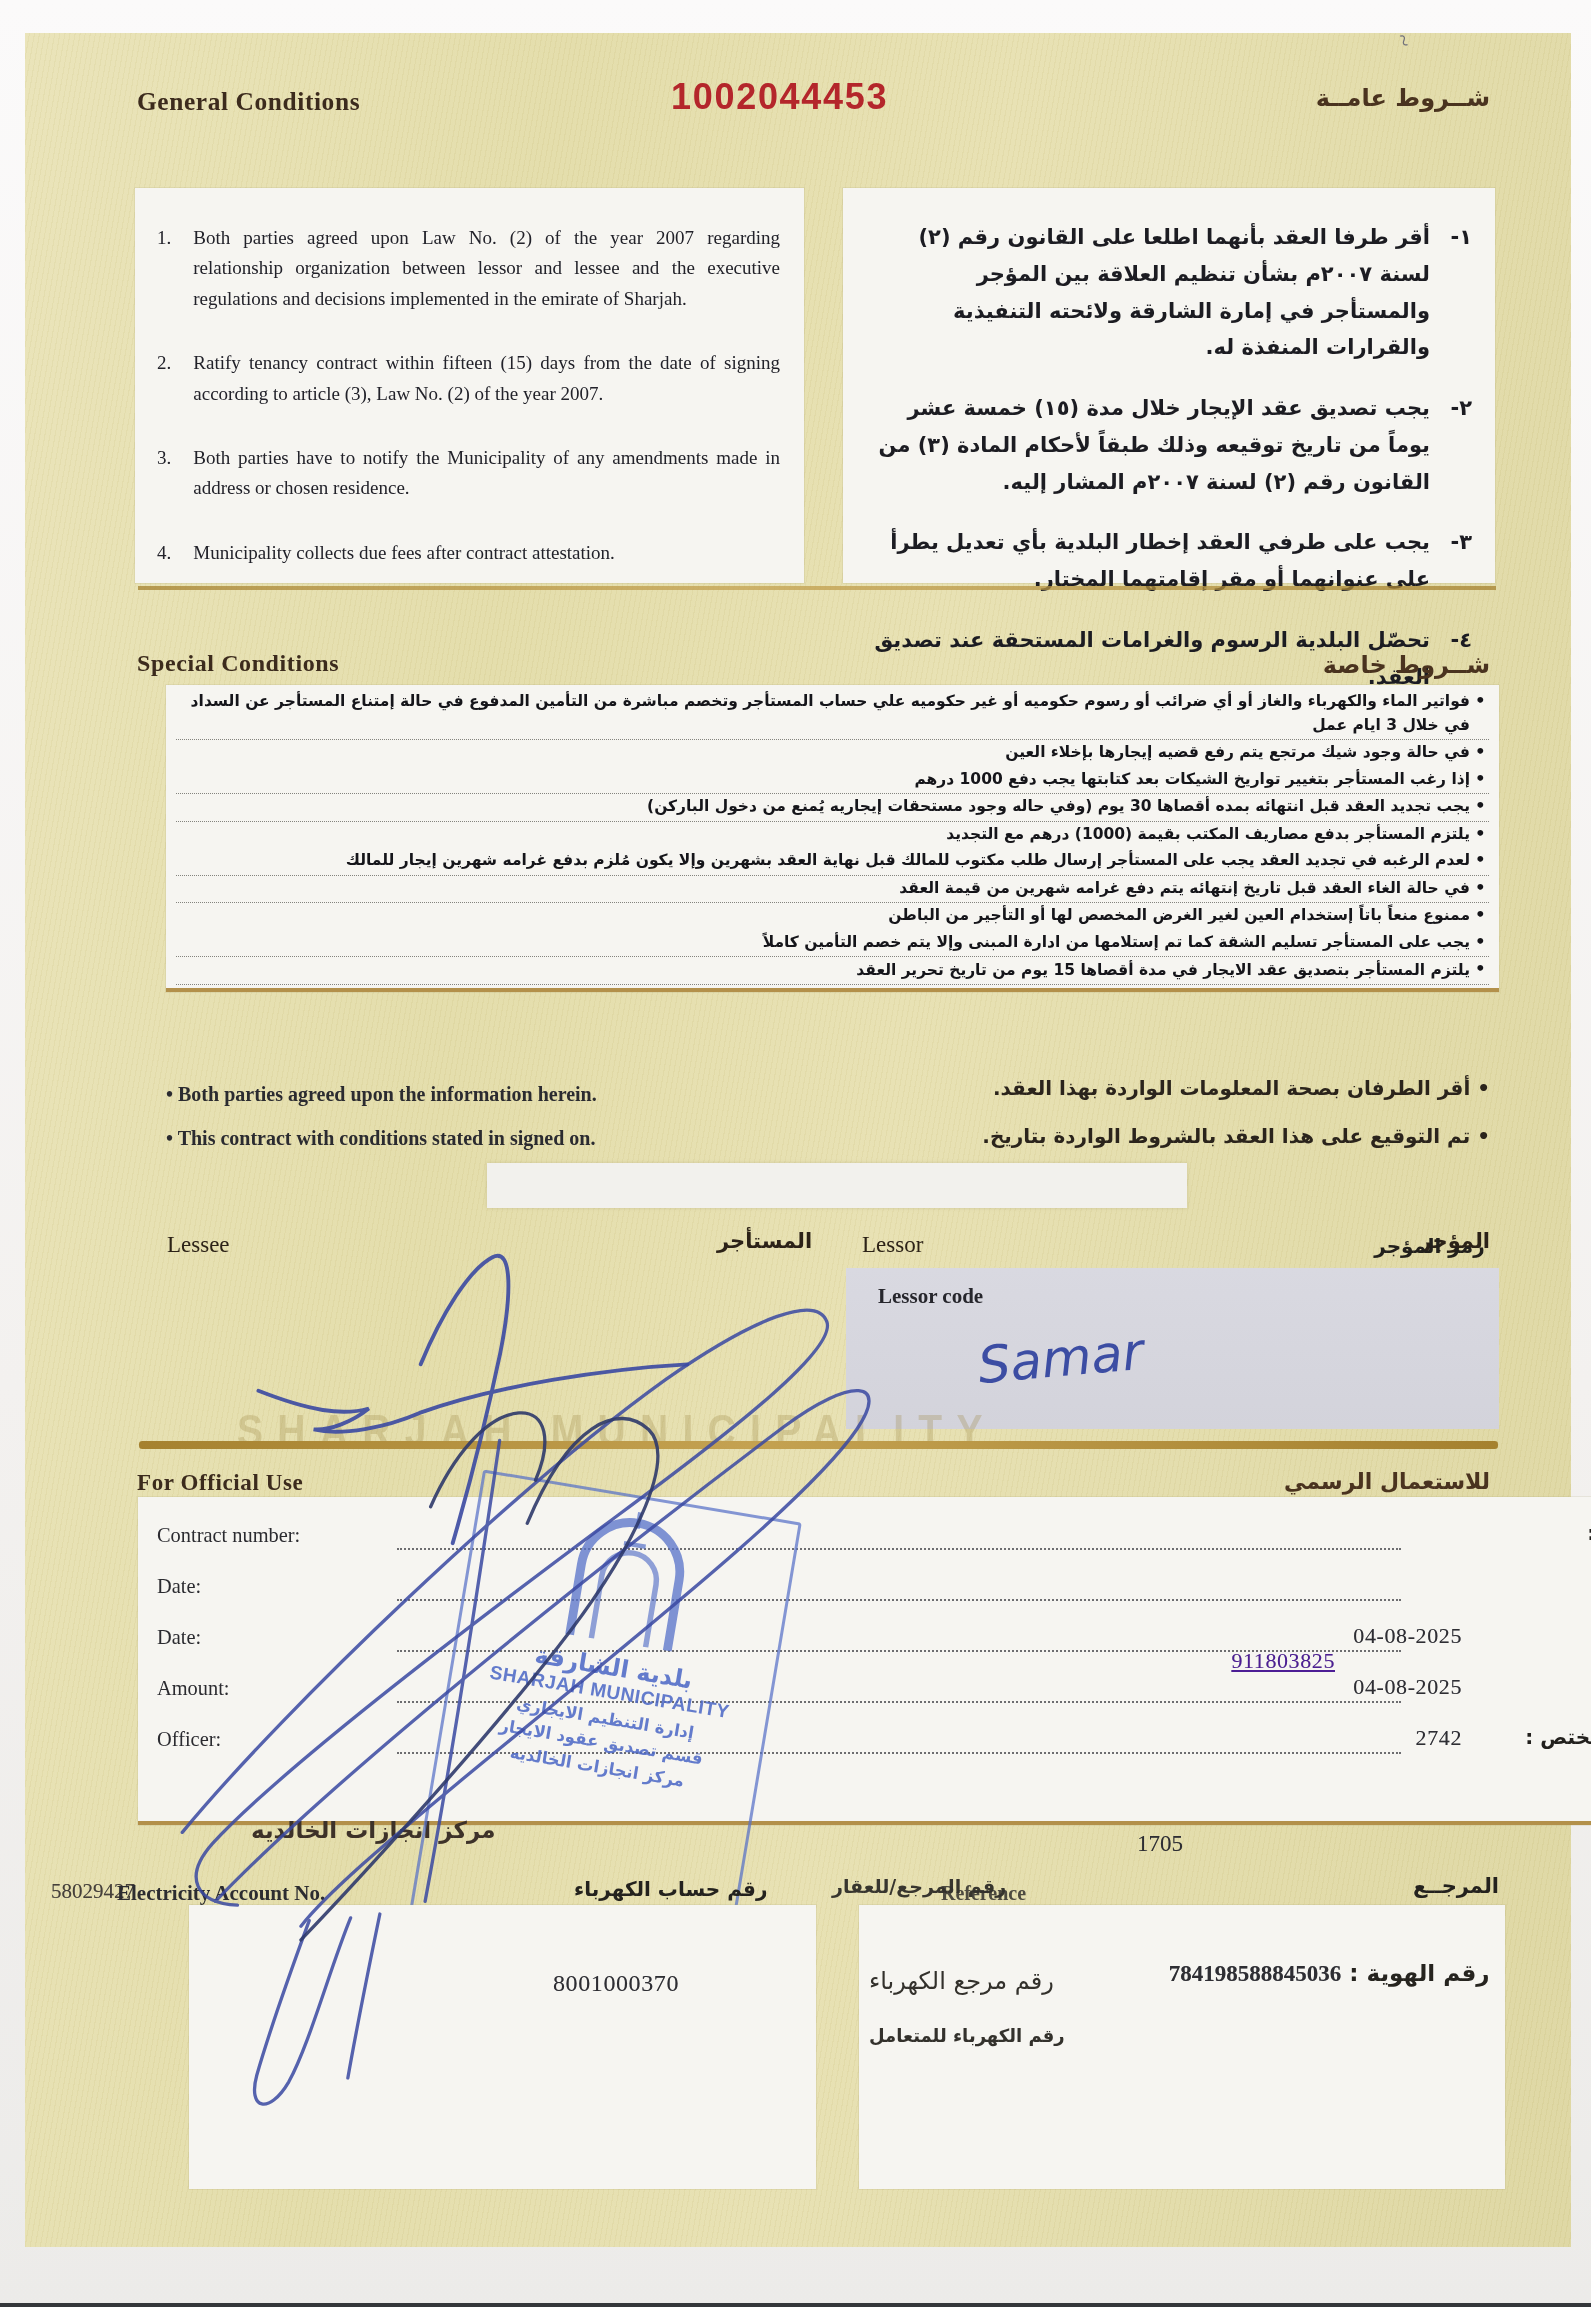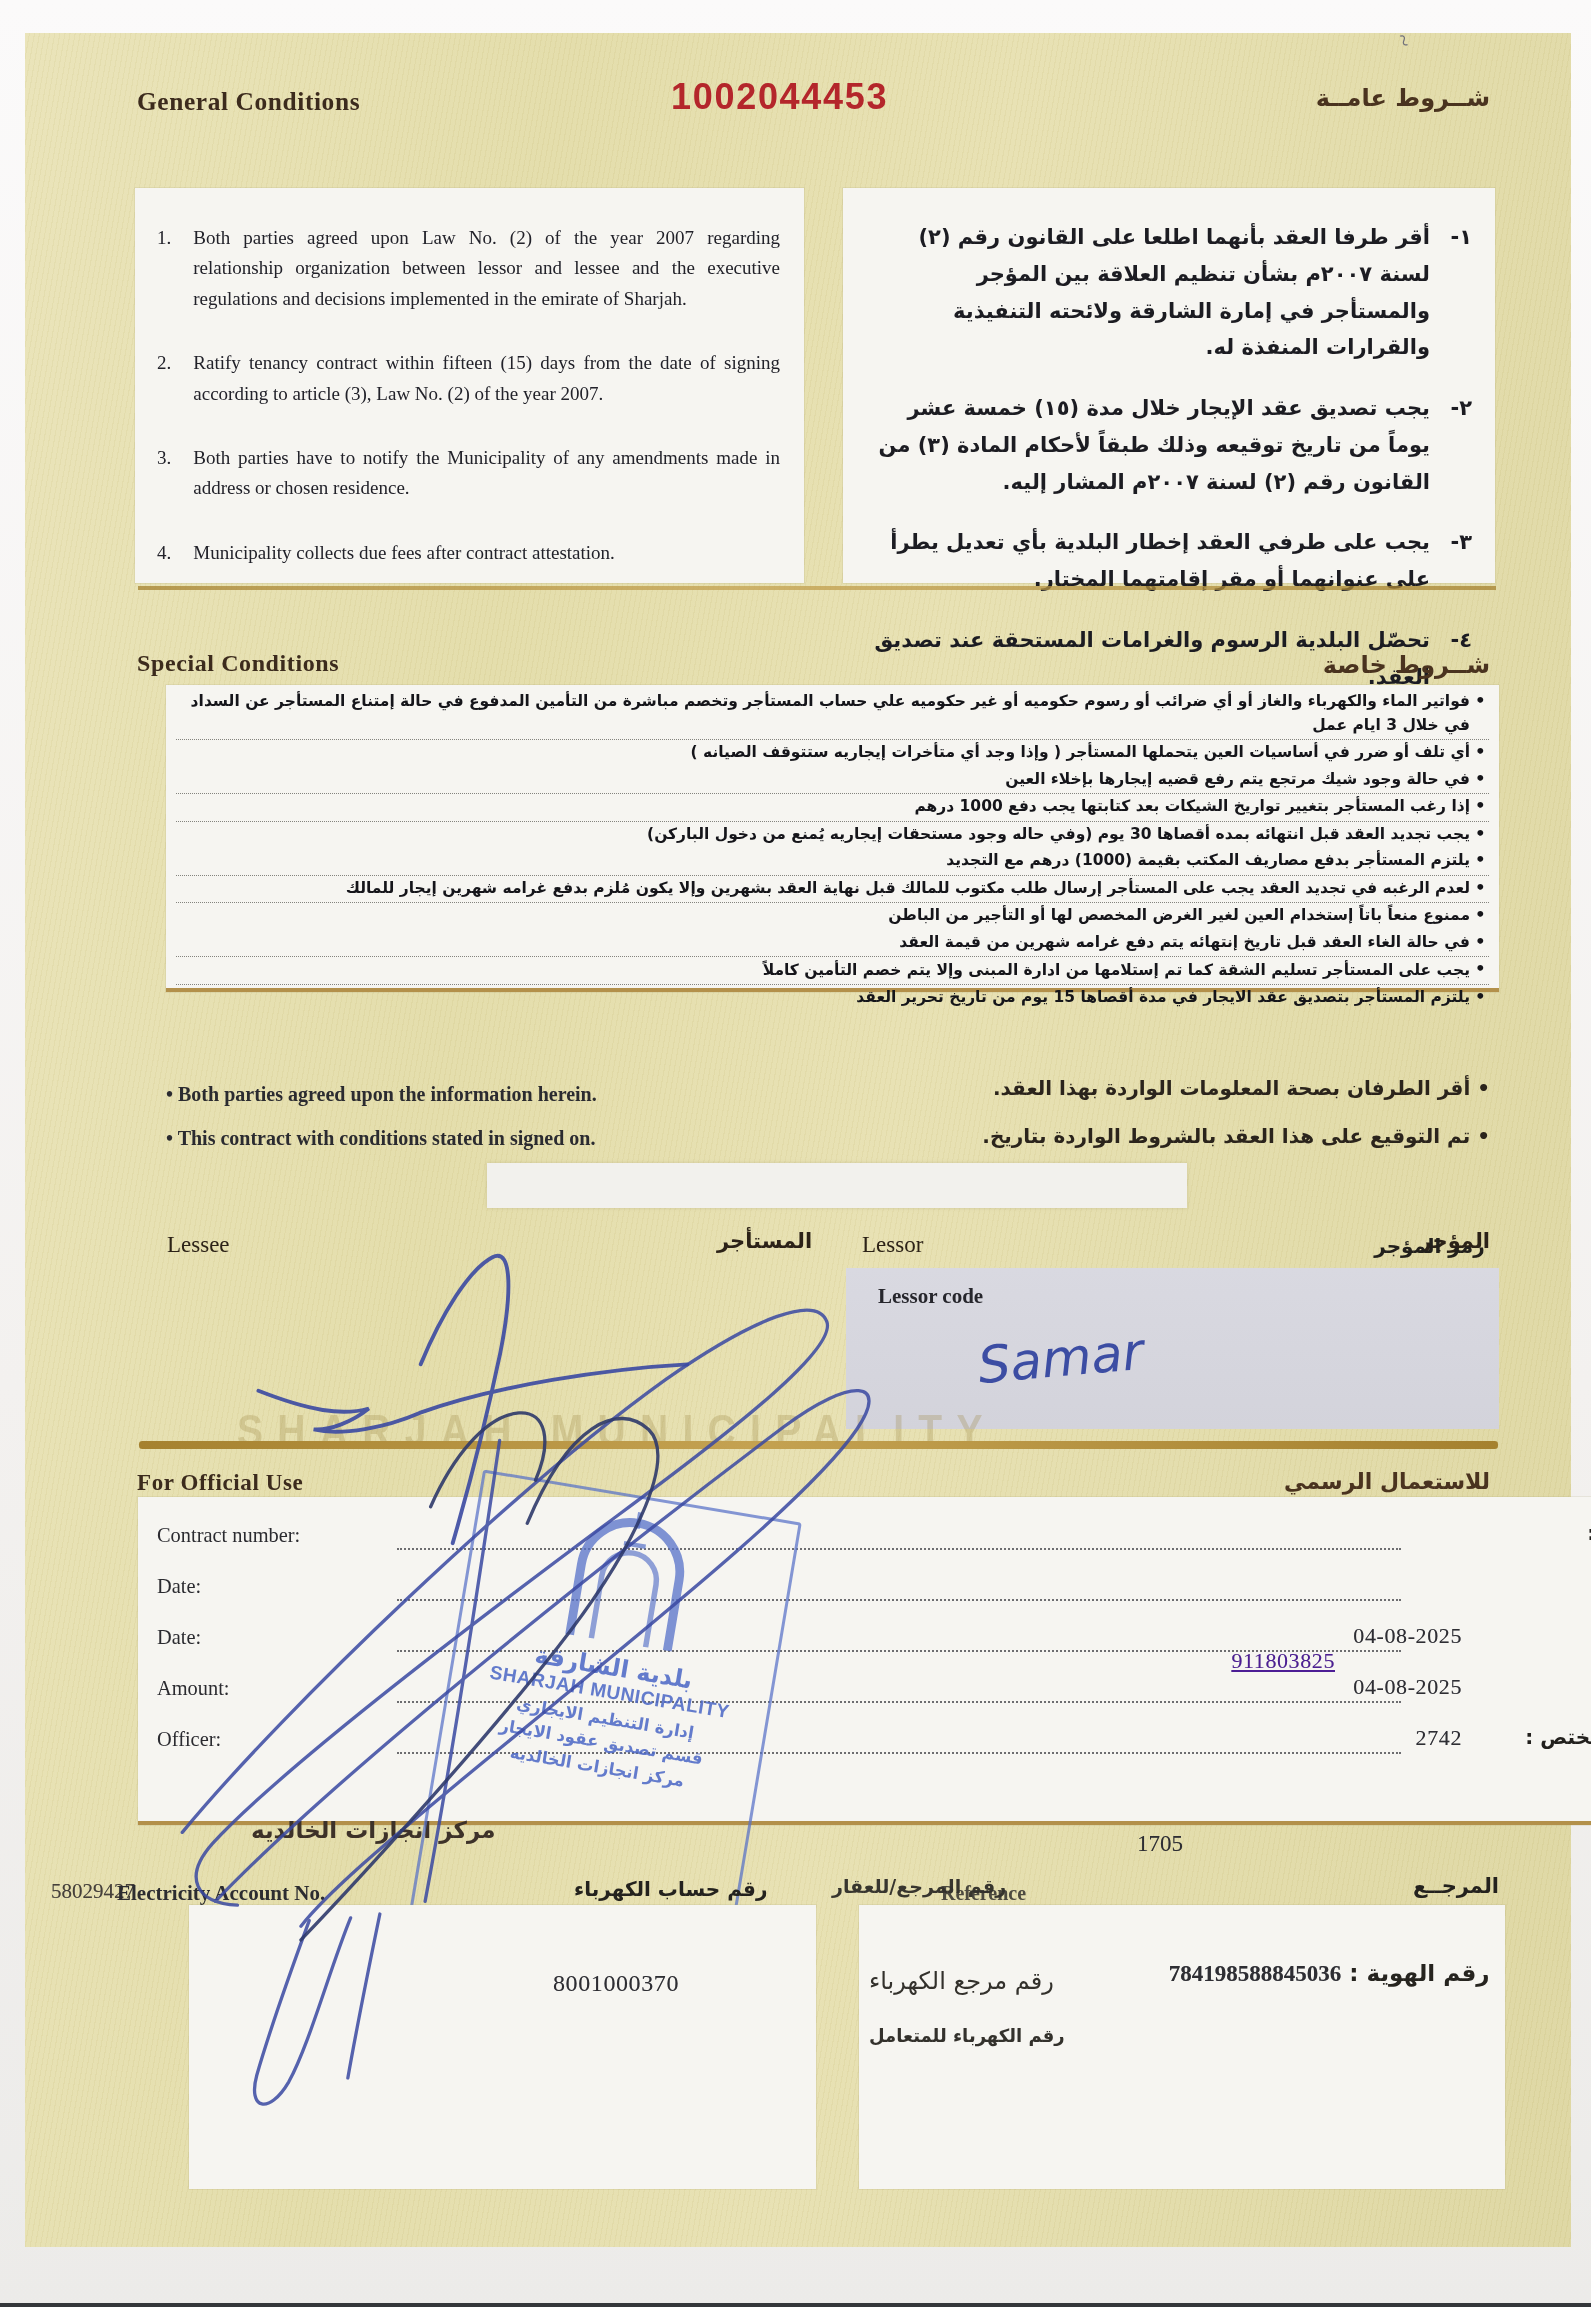--- a/index.html
+++ b/index.html
@@ -108,35 +108,34 @@
   <div class="abs tanline" style="left:138px;top:586px;width:1358px;height:3.9px;opacity:.75;"></div>
 
   <div class="abs hdr-en ser" style="left:137px;top:650px;font-size:24px;">Special Conditions</div>
   <div class="abs hdr-ar ara" style="right:102px;top:651px;">شــروط خاصة</div>
 
   <div class="abs whitebox" style="left:166px;top:685px;width:1333px;height:307px;padding:4.4px 10px;box-sizing:border-box;border-bottom:4.4px solid #b3904a;">
     <div>
 
         <div class="sc-item">فواتير الماء والكهرباء والغاز أو أي ضرائب أو رسوم حكوميه أو غير حكوميه علي حساب المستأجر وتخصم مباشرة من التأمين المدفوع في حالة إمتناع المستأجر عن السداد في خلال 3 ايام عمل</div>
 
-        <div class="sc-item">أي تلف أو ضرر في أساسيات العين يتحملها المستأجر ( وإذا وجد أي متأخرات إيجاريه ستتوقف الصيانه )</div>
 
         <div class="sc-item">في حالة وجود شيك مرتجع يتم رفع قضيه إيجارها بإخلاء العين</div>
 
         <div class="sc-item">إذا رغب المستأجر بتغيير تواريخ الشيكات بعد كتابتها يجب دفع 1000 درهم</div>
 
         <div class="sc-item">يجب تجديد العقد قبل انتهائه بمده أقصاها 30 يوم (وفي حاله وجود مستحقات إيجاريه يُمنع من دخول الباركن)</div>
 
         <div class="sc-item">يلتزم المستأجر بدفع مصاريف المكتب بقيمة (1000) درهم مع التجديد</div>
 
         <div class="sc-item">لعدم الرغبه في تجديد العقد يجب على المستأجر إرسال طلب مكتوب للمالك قبل نهاية العقد بشهرين وإلا يكون مُلزم بدفع غرامه شهرين إيجار للمالك</div>
 
+        <div class="sc-item">في حالة الغاء العقد قبل تاريخ إنتهائه يتم دفع غرامه شهرين من قيمة العقد</div>
+
         <div class="sc-item">ممنوع منعاً باتاً إستخدام العين لغير الغرض المخصص لها أو التأجير من الباطن</div>
-
-        <div class="sc-item">في حالة الغاء العقد قبل تاريخ إنتهائه يتم دفع غرامه شهرين من قيمة العقد</div>
 
         <div class="sc-item">يجب على المستأجر تسليم الشقة كما تم إستلامها من ادارة المبنى وإلا يتم خصم التأمين كاملاً</div>
 
         <div class="sc-item">يلتزم المستأجر بتصديق عقد الايجار في مدة أقصاها 15 يوم من تاريخ تحرير العقد</div>
       </div>
   </div>
 
   <div class="abs agr-en ser" style="left:166px;top:1083px;">
     <span>• </span><span>Both parties agreed upon the information herein.</span>
   </div>

